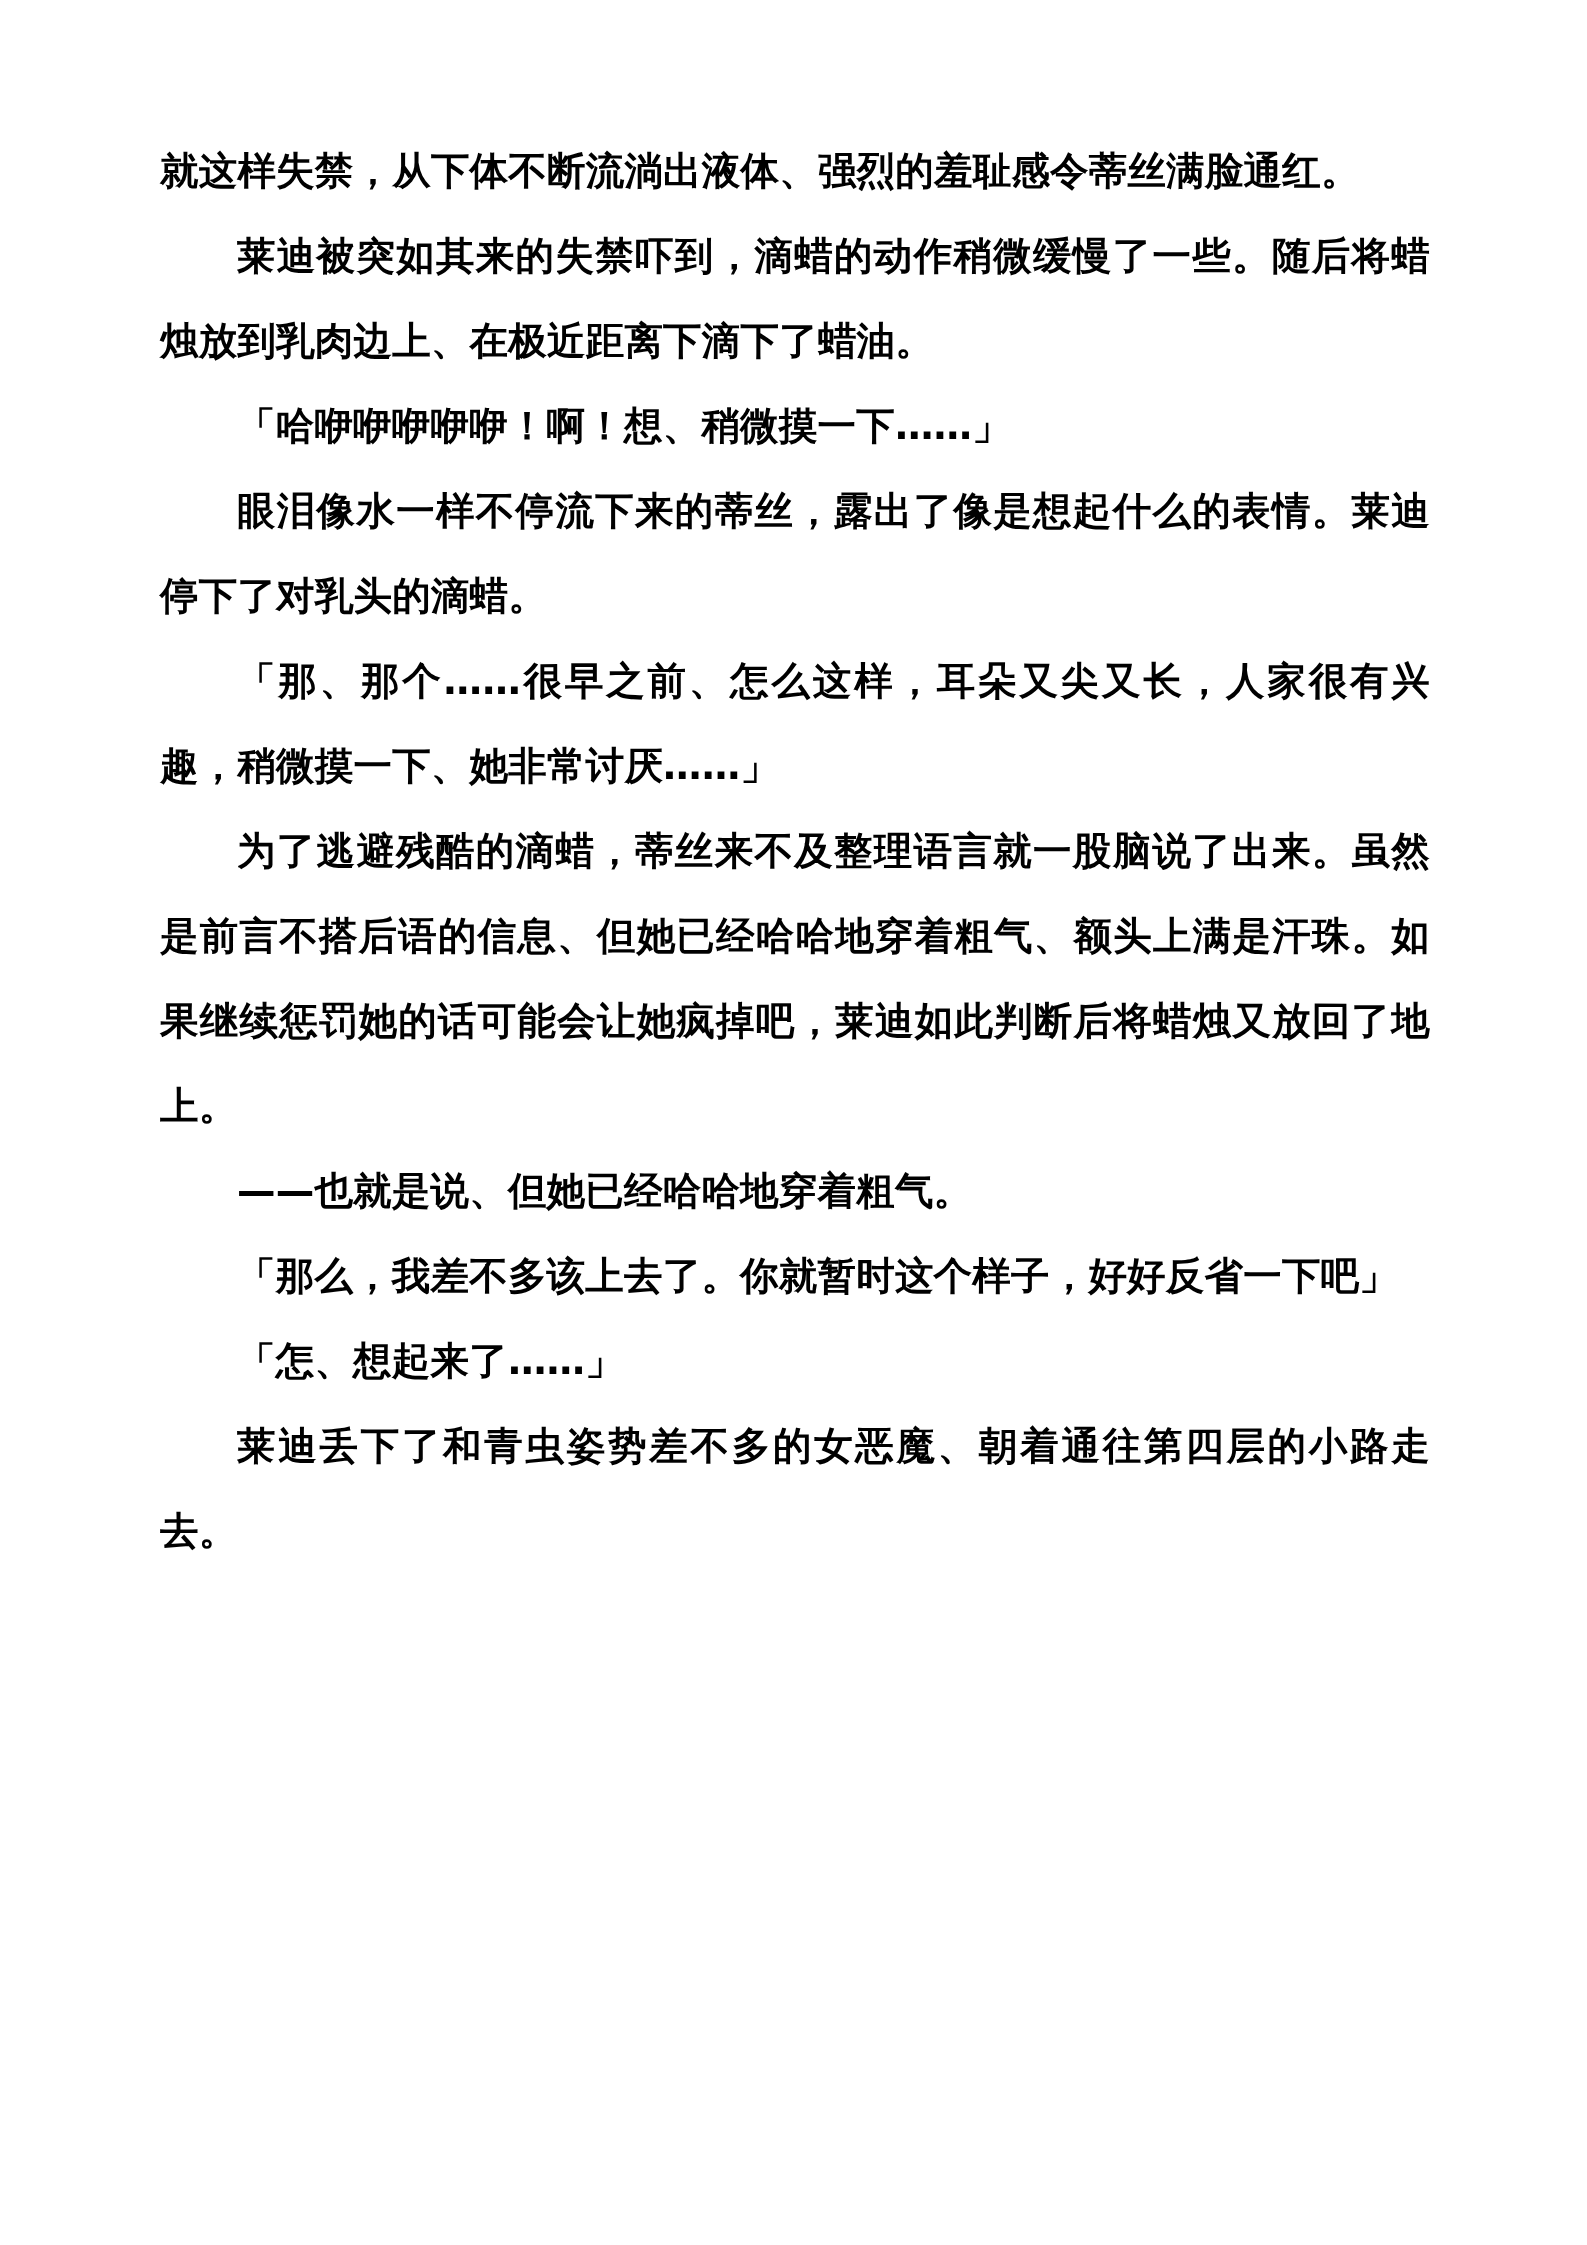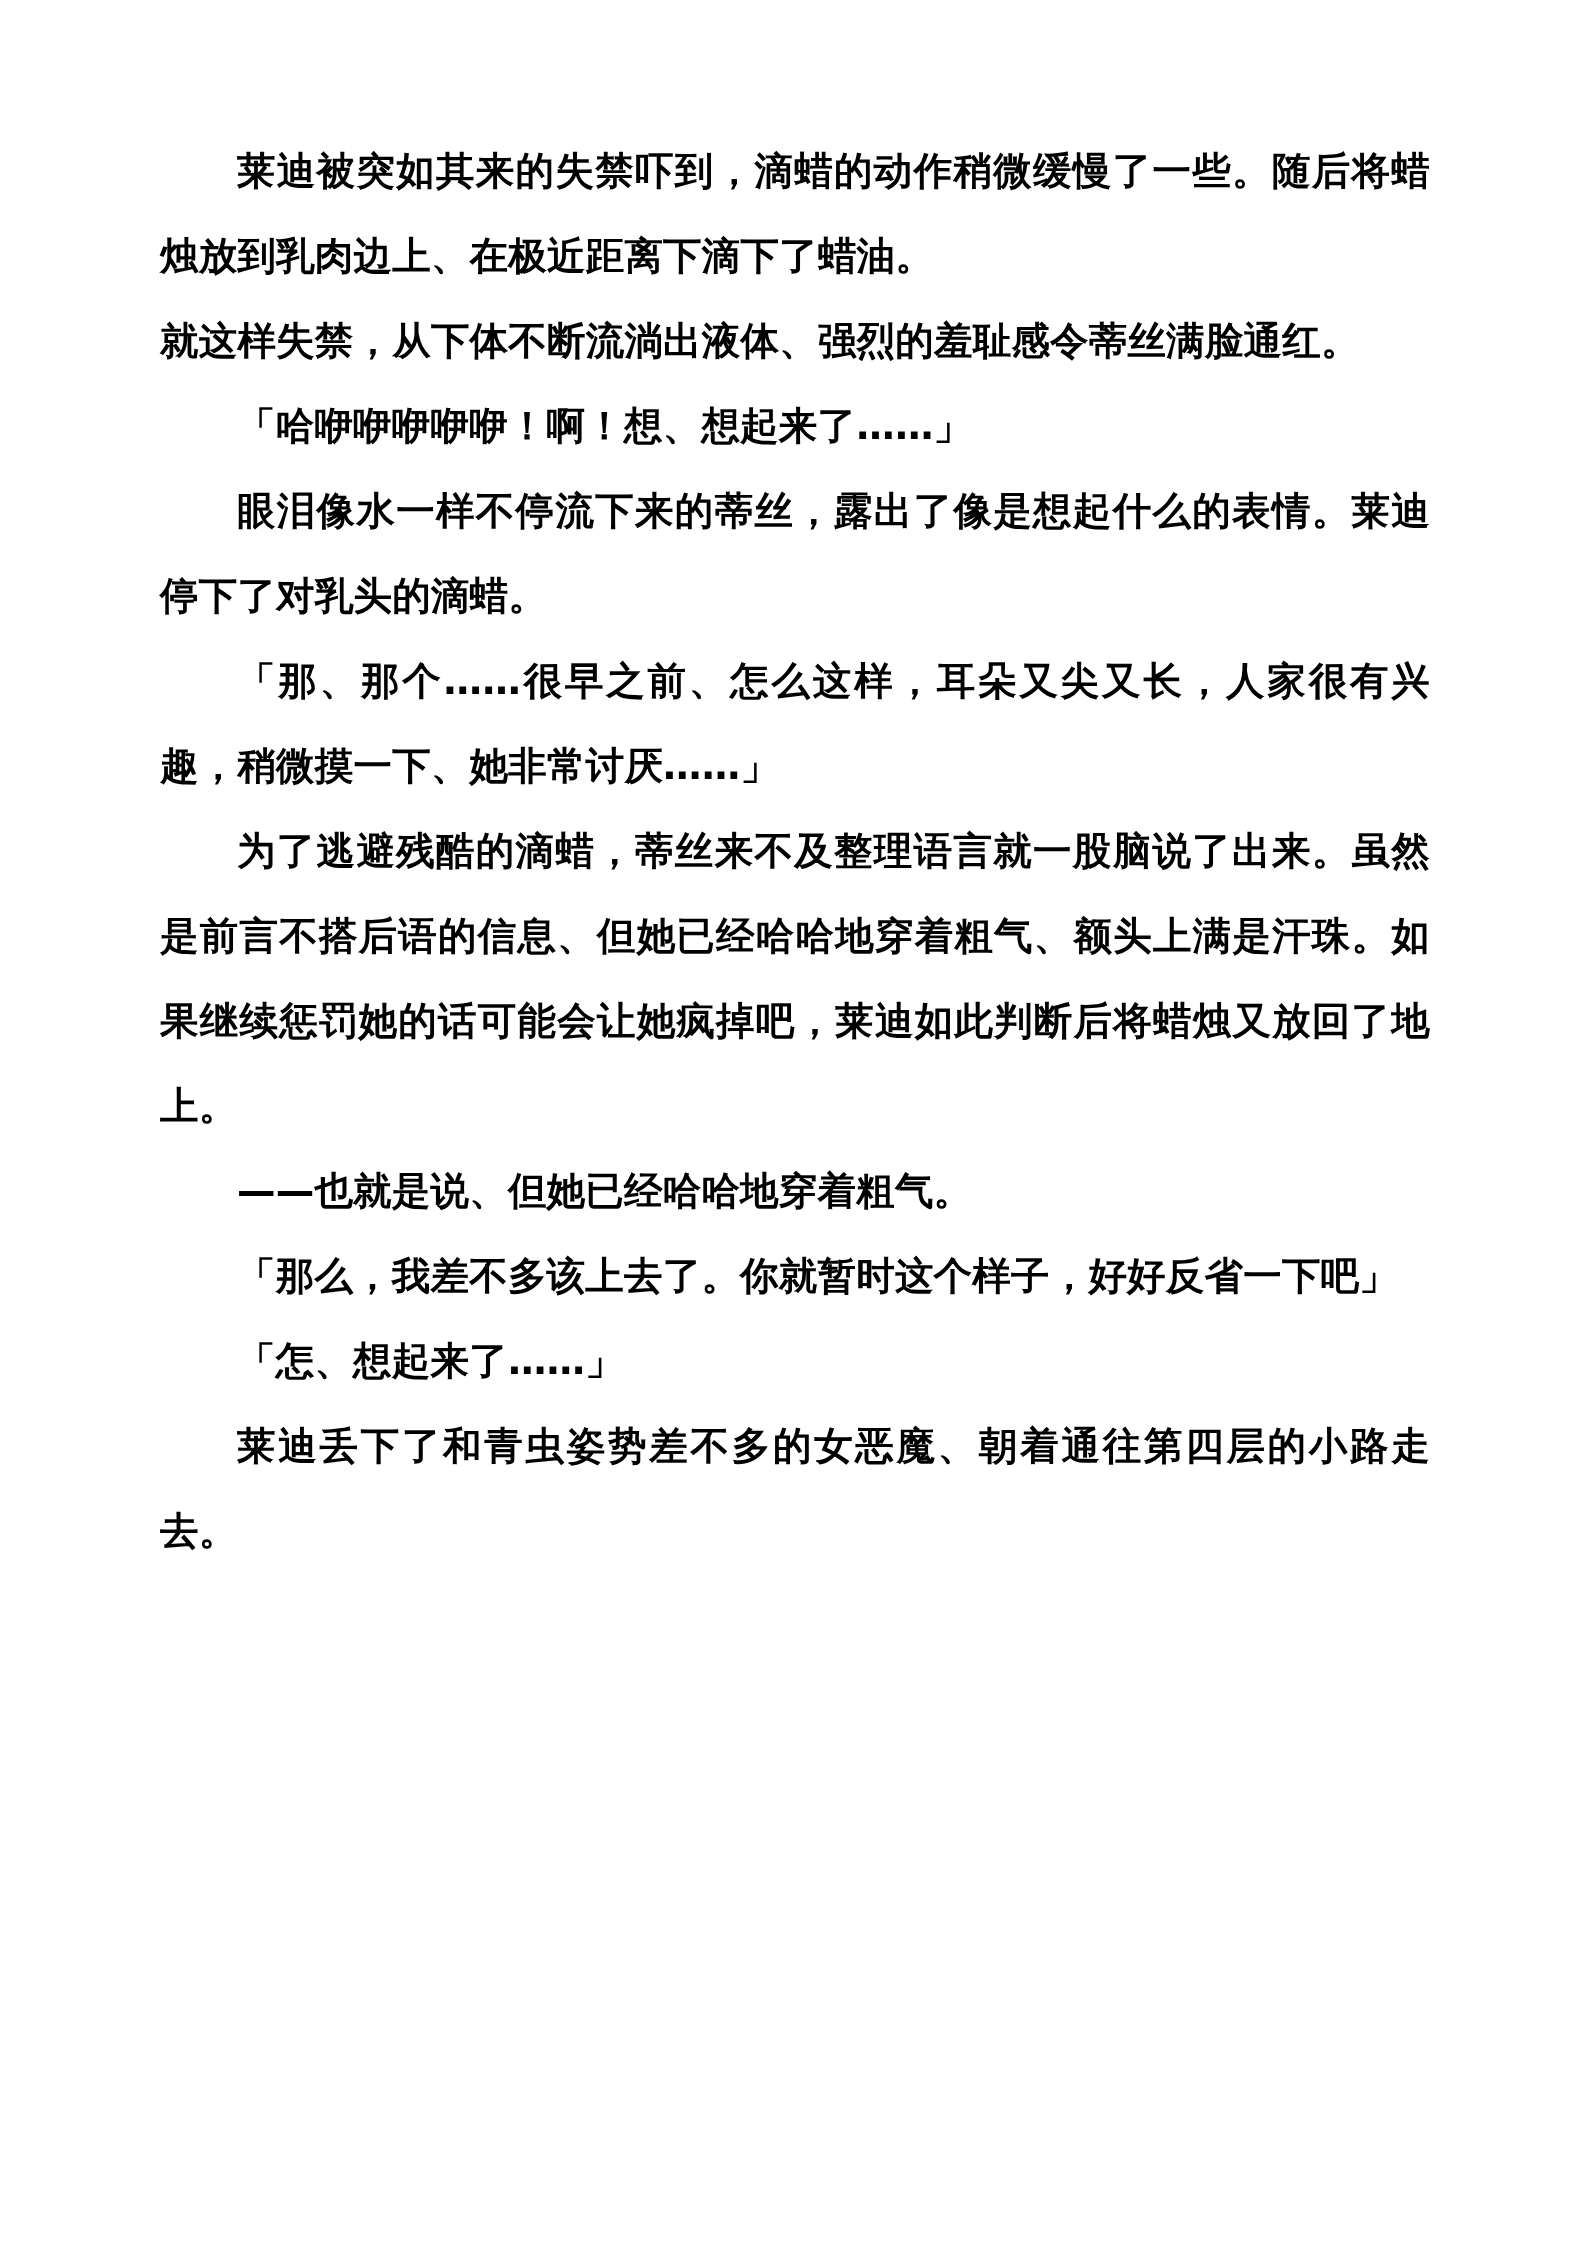--- a/index.html
+++ b/index.html
@@ -44,23 +44,23 @@
   }
   .para.noindent {
     text-indent: 0;
   }
 </style>
 </head>
 <body>
 
 <div class="page">
   <div class="content">
+    <p class="para noindent">就这样失禁，从下体不断流淌出液体、强烈的羞耻感令蒂丝满脸通红。</p>
     <p class="para indent">莱迪被突如其来的失禁吓到，滴蜡的动作稍微缓慢了一些。随后将蜡烛放到乳肉边上、在极近距离下滴下了蜡油。</p>
-    <p class="para noindent">就这样失禁，从下体不断流淌出液体、强烈的羞耻感令蒂丝满脸通红。</p>
-    <p class="para indent">「哈咿咿咿咿咿！啊！想、想起来了……」</p>
+    <p class="para indent">「哈咿咿咿咿咿！啊！想、稍微摸一下……」</p>
     <p class="para indent">眼泪像水一样不停流下来的蒂丝，露出了像是想起什么的表情。莱迪停下了对乳头的滴蜡。</p>
     <p class="para indent">「那、那个……很早之前、怎么这样，耳朵又尖又长，人家很有兴趣，稍微摸一下、她非常讨厌……」</p>
     <p class="para indent">为了逃避残酷的滴蜡，蒂丝来不及整理语言就一股脑说了出来。虽然是前言不搭后语的信息、但她已经哈哈地穿着粗气、额头上满是汗珠。如果继续惩罚她的话可能会让她疯掉吧，莱迪如此判断后将蜡烛又放回了地上。</p>
     <p class="para indent">——也就是说、但她已经哈哈地穿着粗气。</p>
     <p class="para indent">「那么，我差不多该上去了。你就暂时这个样子，好好反省一下吧」</p>
     <p class="para indent">「怎、想起来了……」</p>
     <p class="para indent">莱迪丢下了和青虫姿势差不多的女恶魔、朝着通往第四层的小路走去。</p>
   </div>
 </div>
 

